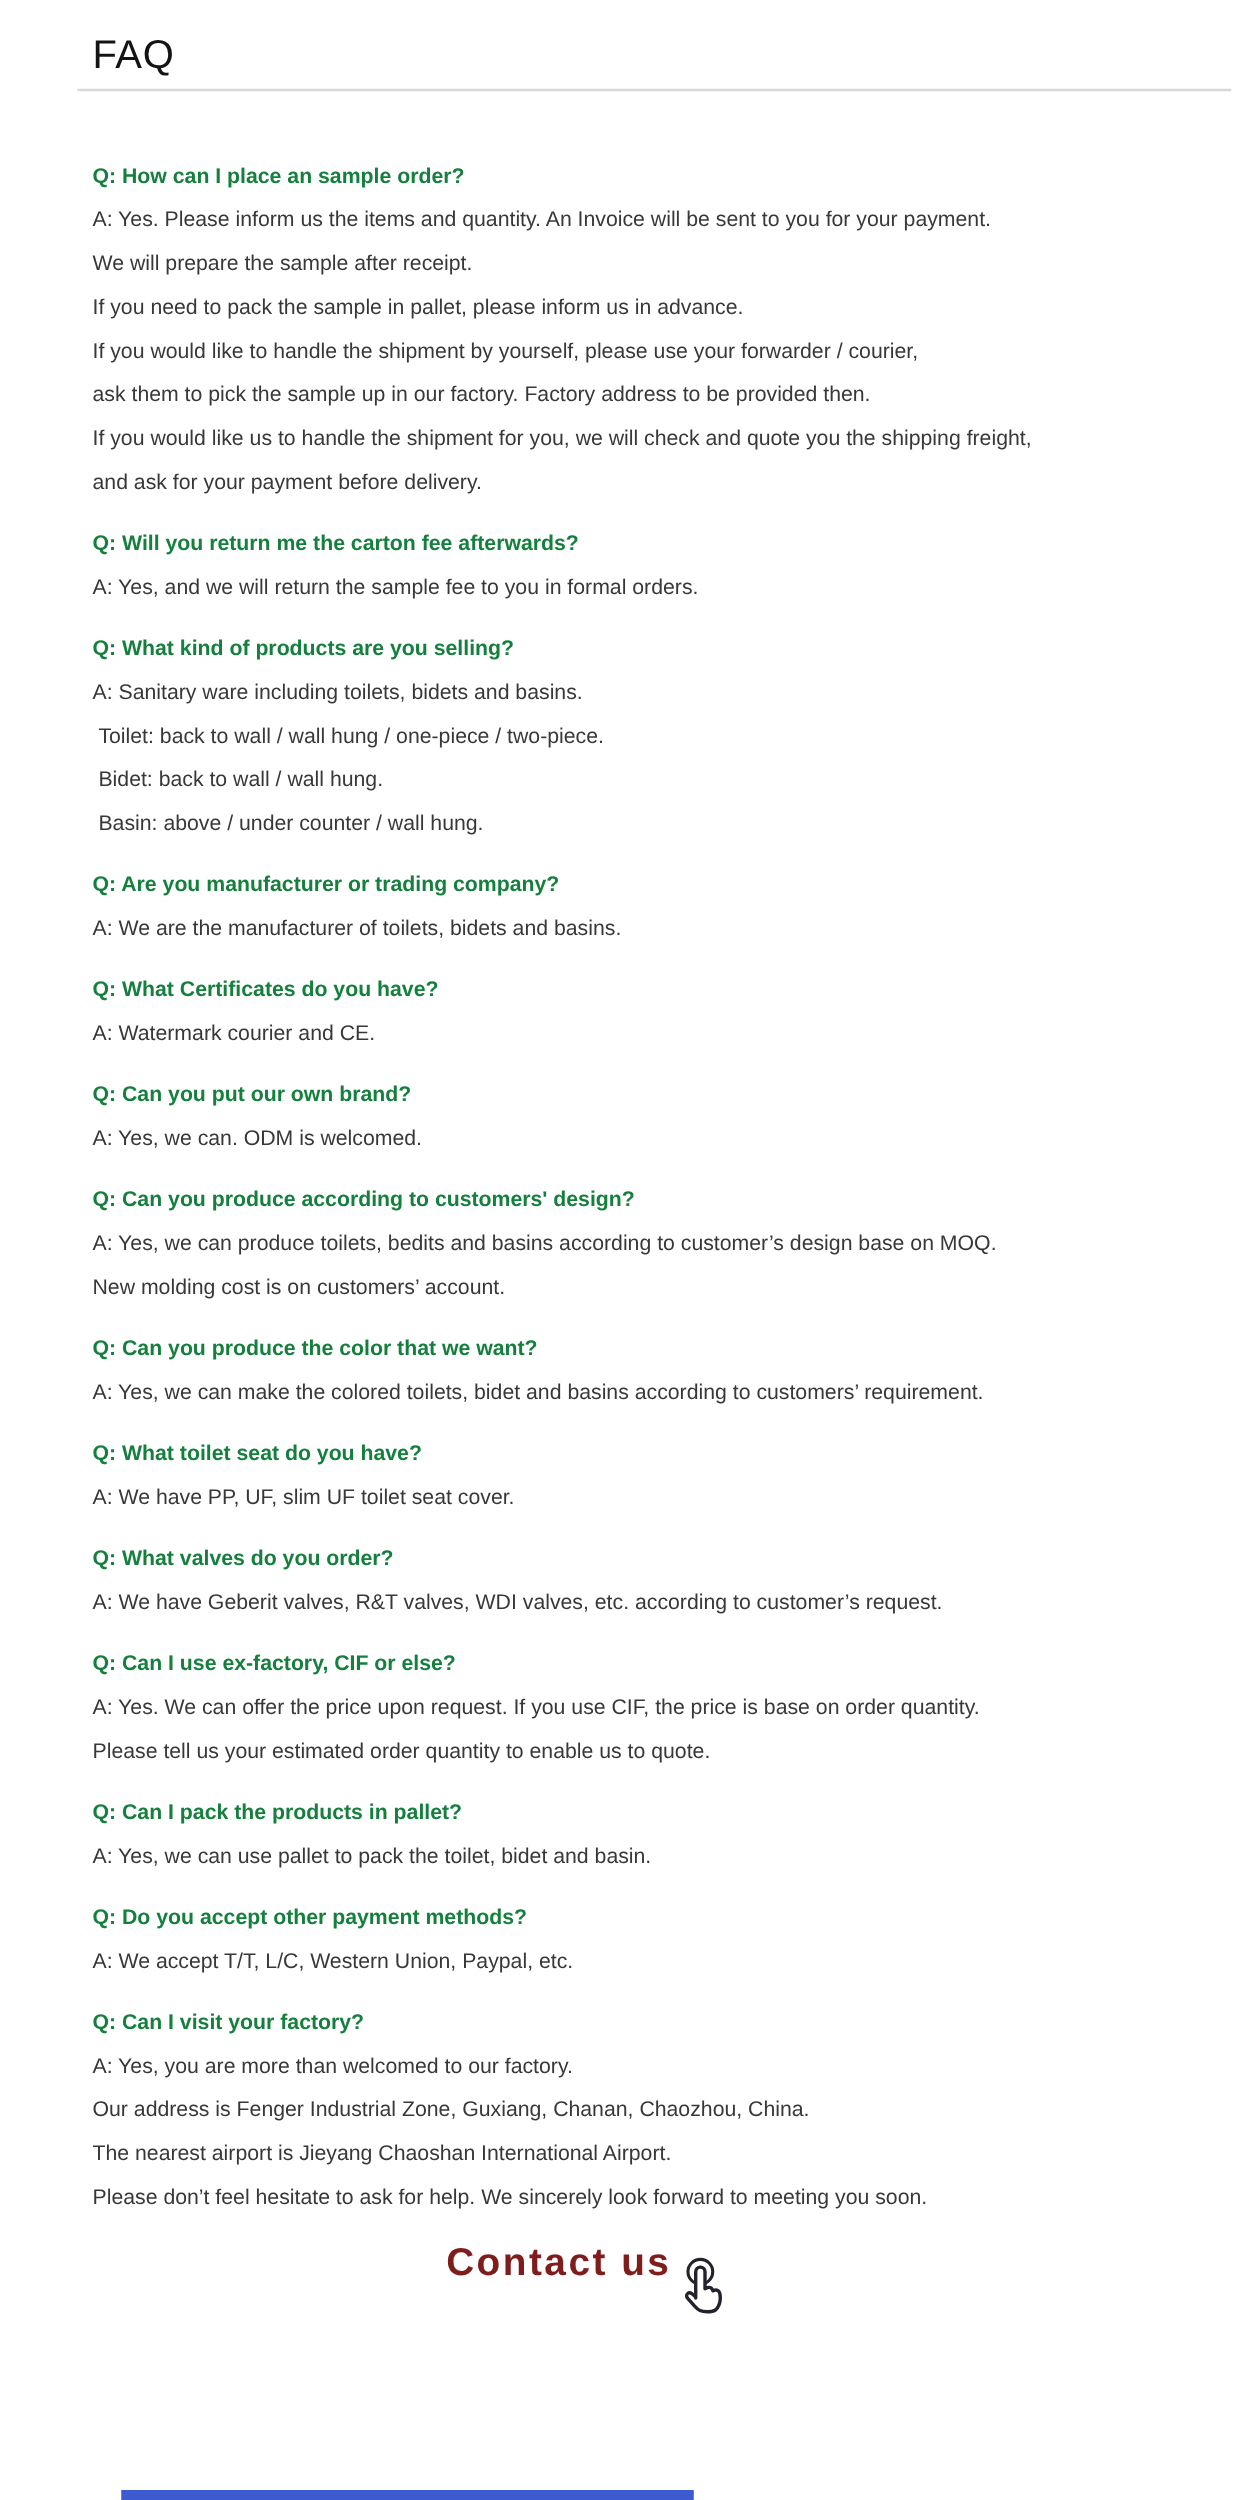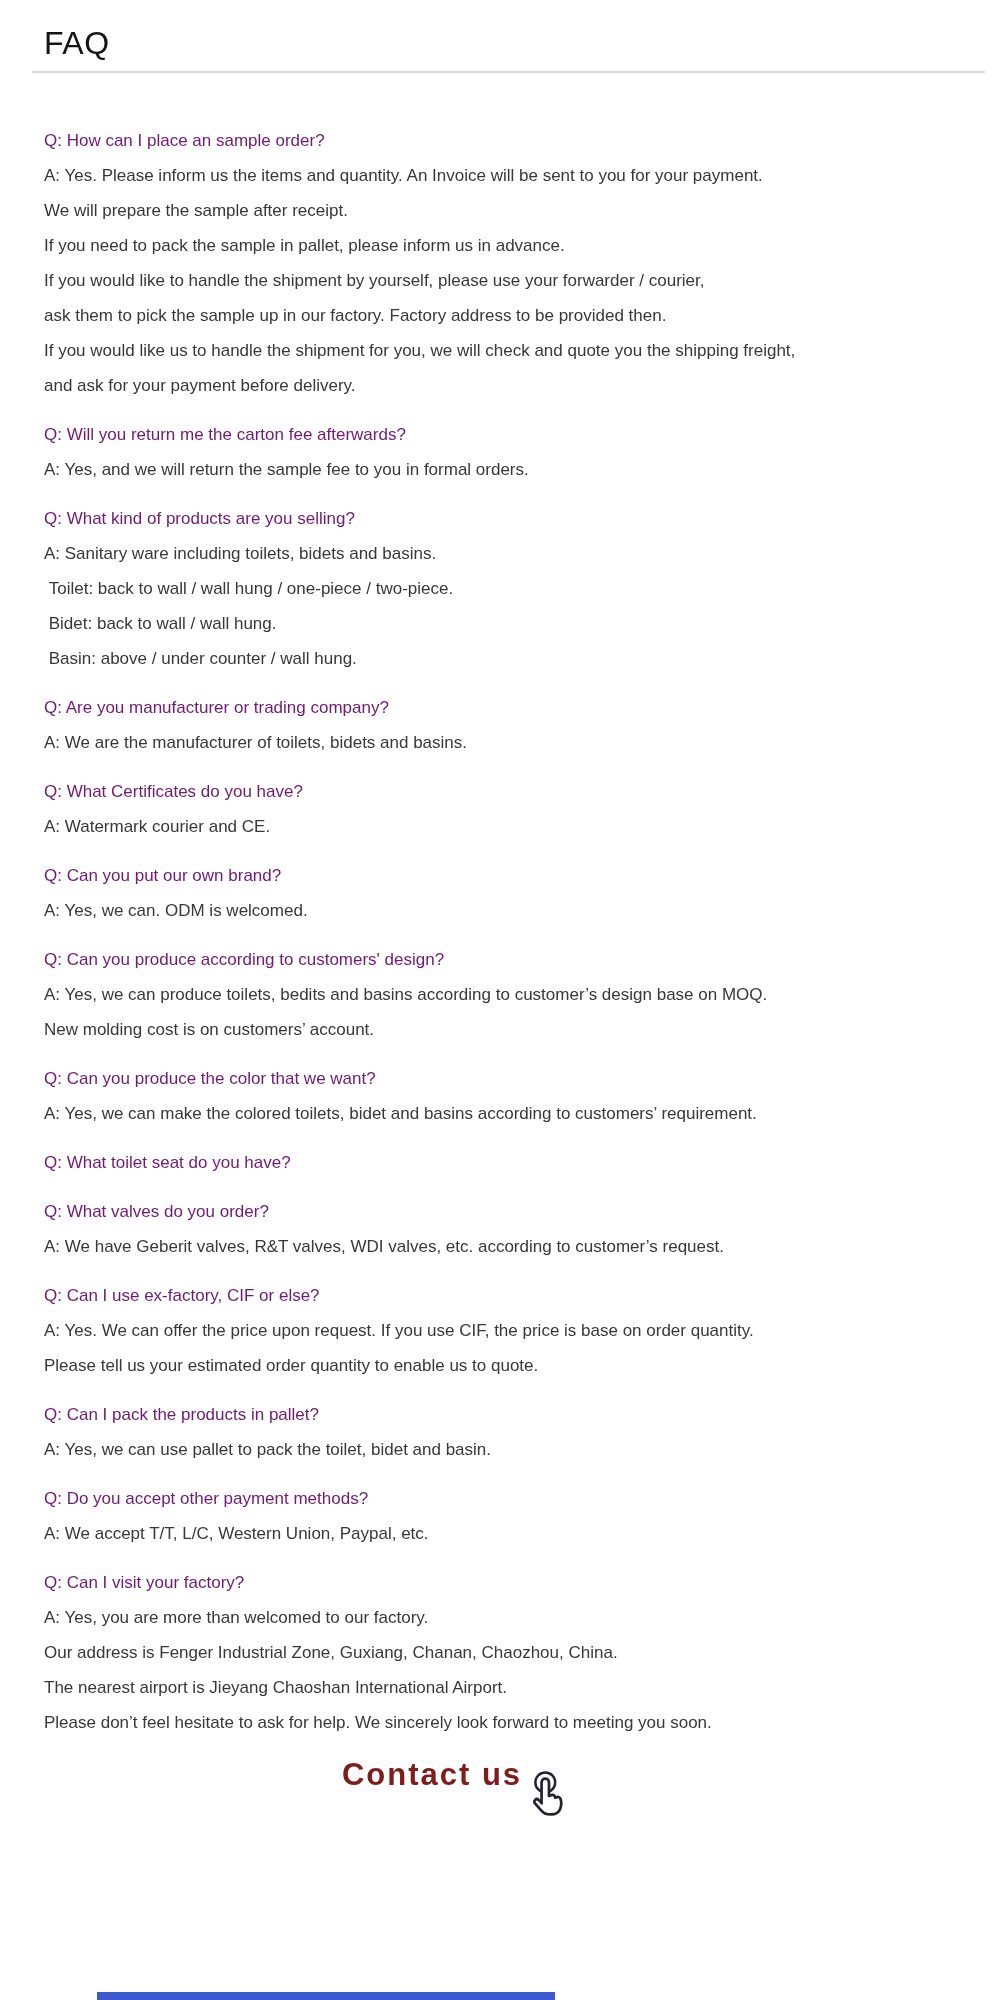--- a/index.html
+++ b/index.html
@@ -5,21 +5,21 @@
   html, body { margin: 0; padding: 0; background: #ffffff; }
   .page {
     position: relative;
     width: 1000px;
     height: 2000px;
     overflow: hidden;
     background: #ffffff;
     font-family: "Liberation Sans", "DejaVu Sans", sans-serif;
     color: #333333;
     box-sizing: border-box;
-    padding: 26px 40px 0 44px;
+    padding: 26px 40px 0 74px;
   }
   h1.faq-title {
     margin: 0;
     font-size: 32px;
     font-weight: 400;
     color: #141414;
     letter-spacing: 0.5px;
     line-height: 1.1;
   }
   .divider {
@@ -29,21 +29,21 @@
   }
   #faq-list { margin-top: 50px; }
   section.qa { margin: 14px 0 0 0; }
   section.qa:first-child { margin-top: 0; }
   section.qa p {
     margin: 0;
     font-size: 17px;
     line-height: 35px;
     white-space: pre-wrap;
   }
-  section.qa p.q { font-weight: normal; color: #701a75; }
+  section.qa p.q { font-weight: bold; color: #15803d; }
   section.qa p.a { font-weight: normal; color: #383838; }
   .contact {
     margin-top: 16px;
     display: flex;
     justify-content: center;
     align-items: flex-start;
     transform: translateX(-45px);
     cursor: pointer;
   }
   .contact .contact-label {
@@ -116,20 +116,21 @@
         <p class="a">New molding cost is on customers’ account.</p>
       </section>
 
   <section class="qa">
     <p class="q">Q: Can you produce the color that we want?</p>
   <p class="a">A: Yes, we can make the colored toilets, bidet and basins according to customers’ requirement.</p>
       </section>
 
   <section class="qa">
     <p class="q">Q: What toilet seat do you have?</p>
+  <p class="a">A: We have PP, UF, slim UF toilet seat cover.</p>
       </section>
 
   <section class="qa">
     <p class="q">Q: What valves do you order?</p>
   <p class="a">A: We have Geberit valves, R&amp;T valves, WDI valves, etc. according to customer’s request.</p>
       </section>
 
 
   <section class="qa">
     <p class="q">Q: Can I use ex-factory, CIF or else?</p>

